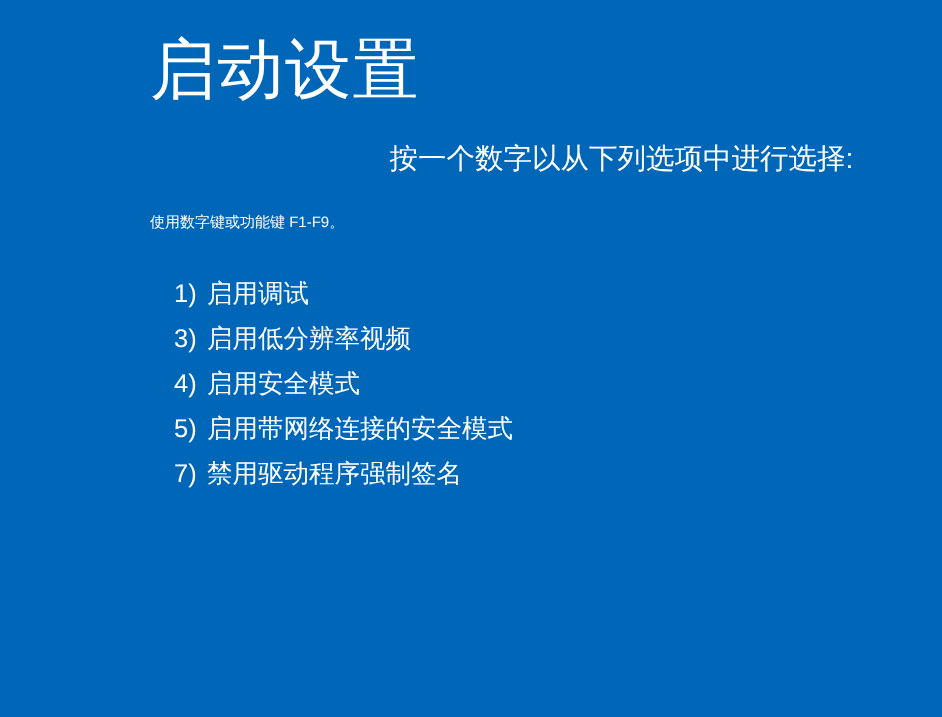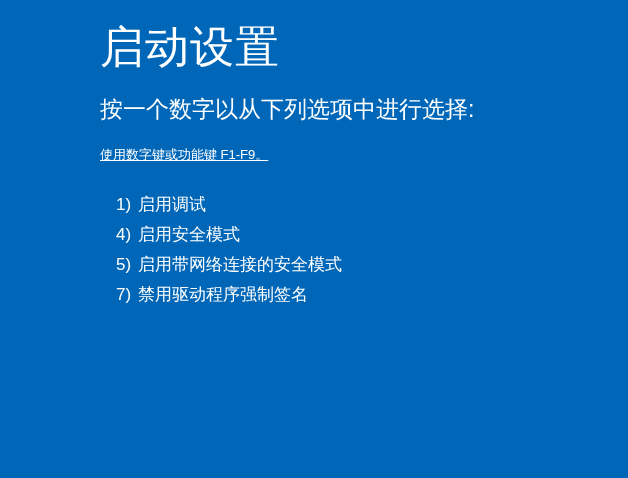--- a/index.html
+++ b/index.html
@@ -22,30 +22,30 @@
     padding: 22px 40px 0 100px;
   }
   .title {
     font-size: 44px;
     font-weight: normal;
     line-height: 1.12;
     margin: 0 0 24px 0;
     letter-spacing: 1px;
   }
   .instruction {
-    font-size: 23px;
+    font-size: 19px;
     font-weight: normal;
     line-height: 1.3;
     margin: 0 0 22px 0;
+    text-align: right;
   }
   .subnote {
-    font-size: 13px;
+    font-size: 10px;
     line-height: 1.3;
     margin: 0 0 32px 0;
-    text-decoration: underline;
   }
   .options {
     list-style: none;
     margin: 16px;
     padding: 0;
   }
   .option {
     font-size: 17px;
     line-height: 1.0;
     margin-bottom: 13px;
@@ -62,20 +62,23 @@
 <div class="screen">
   <h1 class="title">启动设置</h1>
   <p class="instruction">按一个数字以从下列选项中进行选择:</p>
   <p class="subnote">使用数字键或功能键 F1-F9。</p>
 
   <ul class="options">
     <li class="option">
       <span class="num">1)</span><span>启用调试</span>
     </li>
     <li class="option">
+      <span class="num">3)</span><span>启用低分辨率视频</span>
+    </li>
+    <li class="option">
       <span class="num">4)</span><span>启用安全模式</span>
     </li>
     <li class="option">
       <span class="num">5)</span><span>启用带网络连接的安全模式</span>
     </li>
     <li class="option">
       <span class="num">7)</span><span>禁用驱动程序强制签名</span>
     </li>
   </ul>
 </div>

